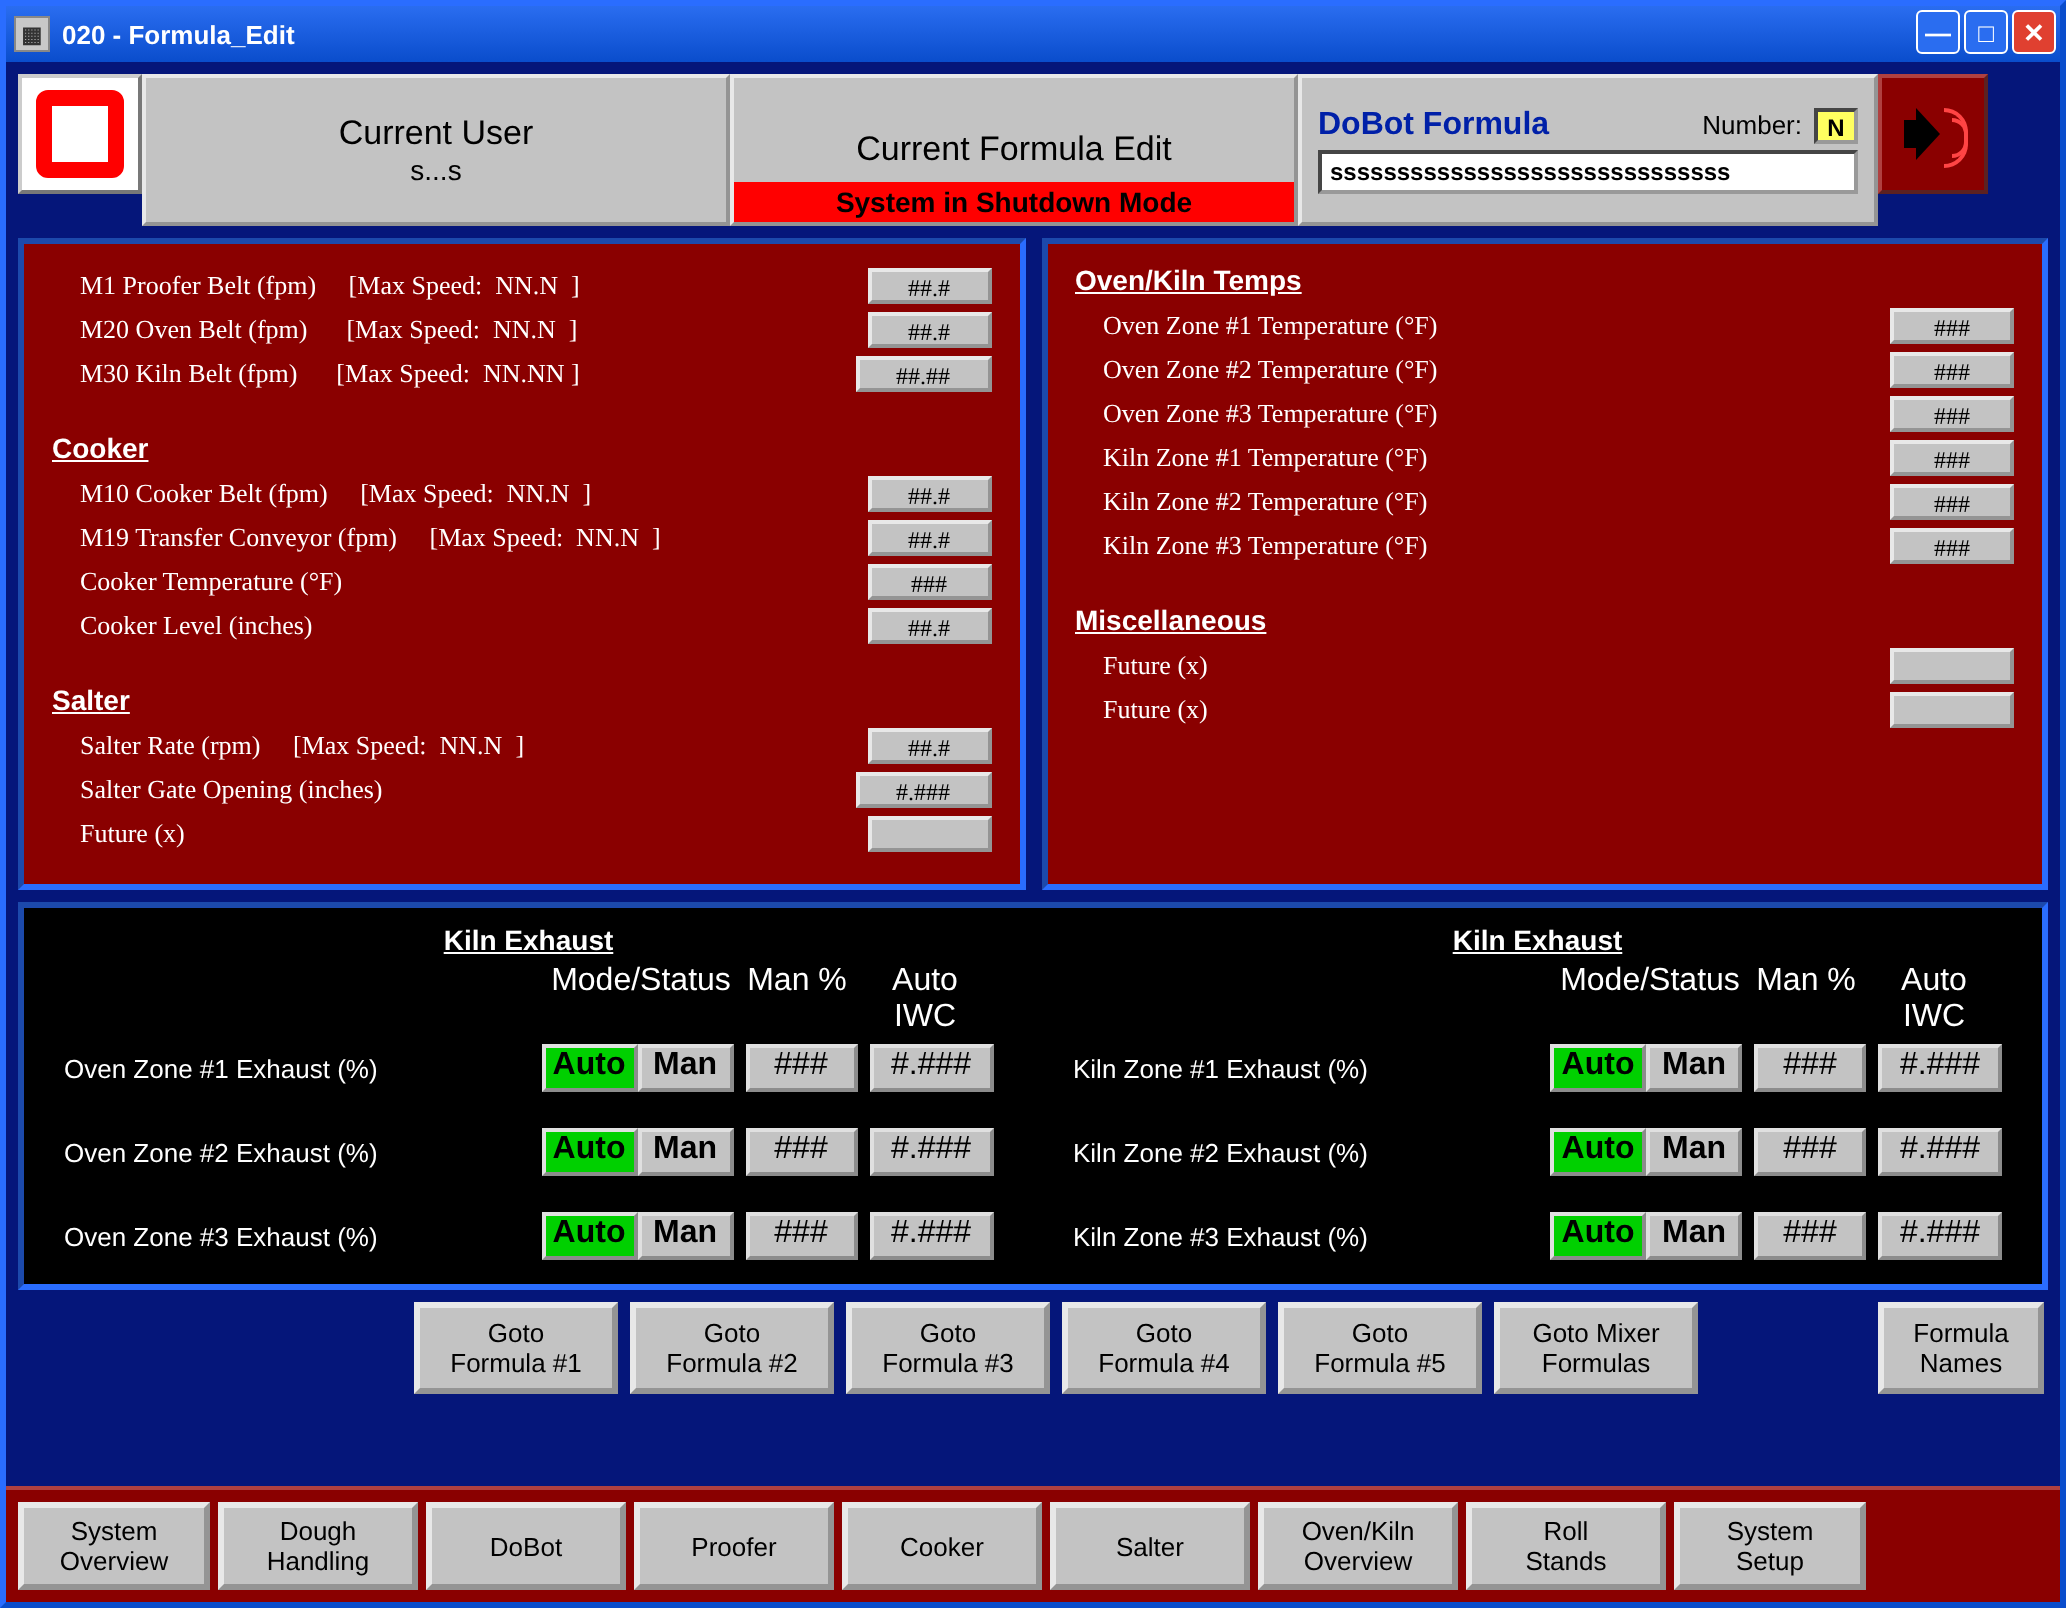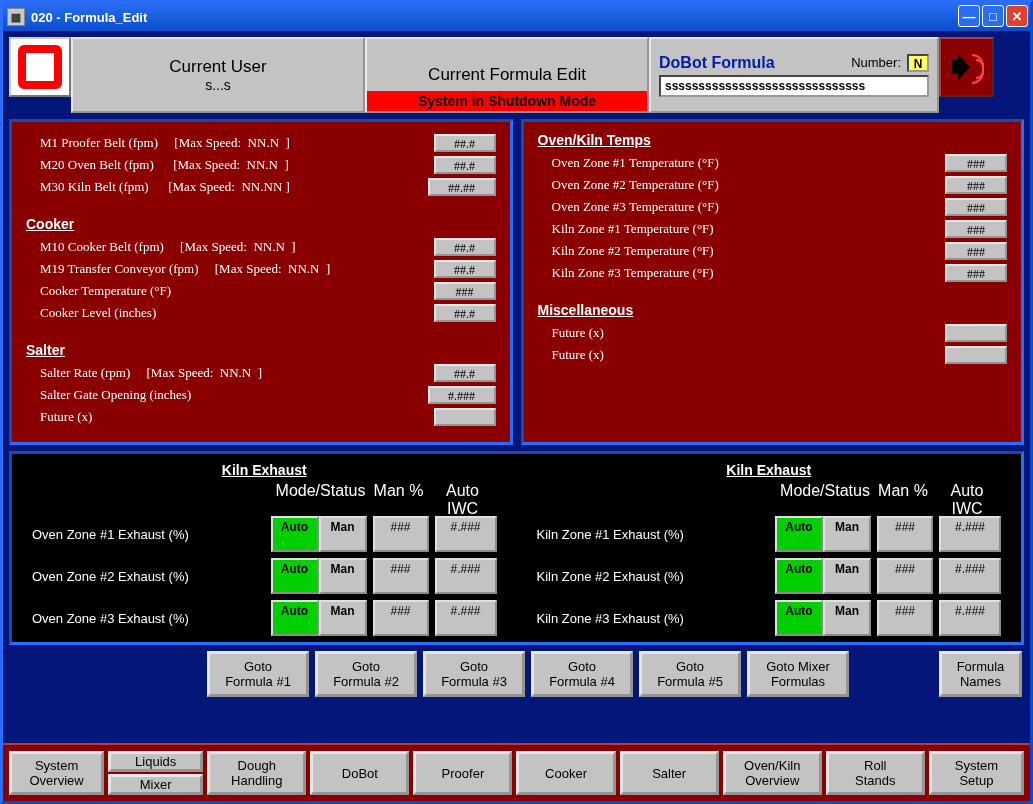--- a/index.html
+++ b/index.html
@@ -152,21 +152,21 @@
   }
   .exh-col{flex:1;}
   .exh-title{font-weight:bold;text-decoration:underline;text-align:center;font-size:14px;margin-bottom:4px;}
   .exh-hdr{display:flex;font-size:16px;margin-bottom:4px;}
   .exh-hdr .h-mode{margin-left:auto;width:96px;text-align:center;}
   .exh-hdr .h-man{width:60px;text-align:center;}
   .exh-hdr .h-auto{width:68px;text-align:center;}
   .exh-line{display:flex;align-items:center;height:24px;margin-bottom:18px;font-size:13px;}
   .exh-line:last-child{margin-bottom:0;}
   .btn-cell{
-    height:36px;border:2px outset #e0e0e0;text-align:center;font-size:12px;line-height:18px;color:#000;
+    height:24px;border:2px outset #e0e0e0;text-align:center;font-size:16px;line-height:18px;color:#000;
   }
   .auto-btn{width:48px;background:#00d000;font-weight:bold;margin-left:auto;}
   .man-btn{width:48px;background:#c3c3c3;font-weight:bold;}
   .val-btn{width:56px;background:#c3c3c3;margin-left:6px;}
   .val-btn2{width:62px;background:#c3c3c3;margin-left:6px;}
 
   .goto-row{display:flex;gap:6px;padding:0 2px;justify-content:flex-start;}
   .goto-spacer{flex:1;}
   .goto-btn{
     width:102px;height:46px;background:#c3c3c3;border:3px outset #e8e8e8;
@@ -397,24 +397,20 @@
 Formulas</div>
       <div class="goto-spacer"></div>
       <div class="goto-btn" style="width:83px">Formula
 Names</div>
     </div>
   </div>
 
   <div class="nav-row">
     <div class="nav-btn" style="width:96px">System
 Overview</div>
-    <div class="nav-stack">
-      <div class="nav-btn">Liquids</div>
-      <div class="nav-btn">Mixer</div>
-    </div>
     <div class="nav-btn" style="width:100px">Dough
 Handling</div>
     <div class="nav-btn" style="width:100px">DoBot</div>
     <div class="nav-btn" style="width:100px">Proofer</div>
     <div class="nav-btn" style="width:100px">Cooker</div>
     <div class="nav-btn" style="width:100px">Salter</div>
     <div class="nav-btn" style="width:100px">Oven/Kiln
 Overview</div>
     <div class="nav-btn" style="width:100px">Roll
 Stands</div>

